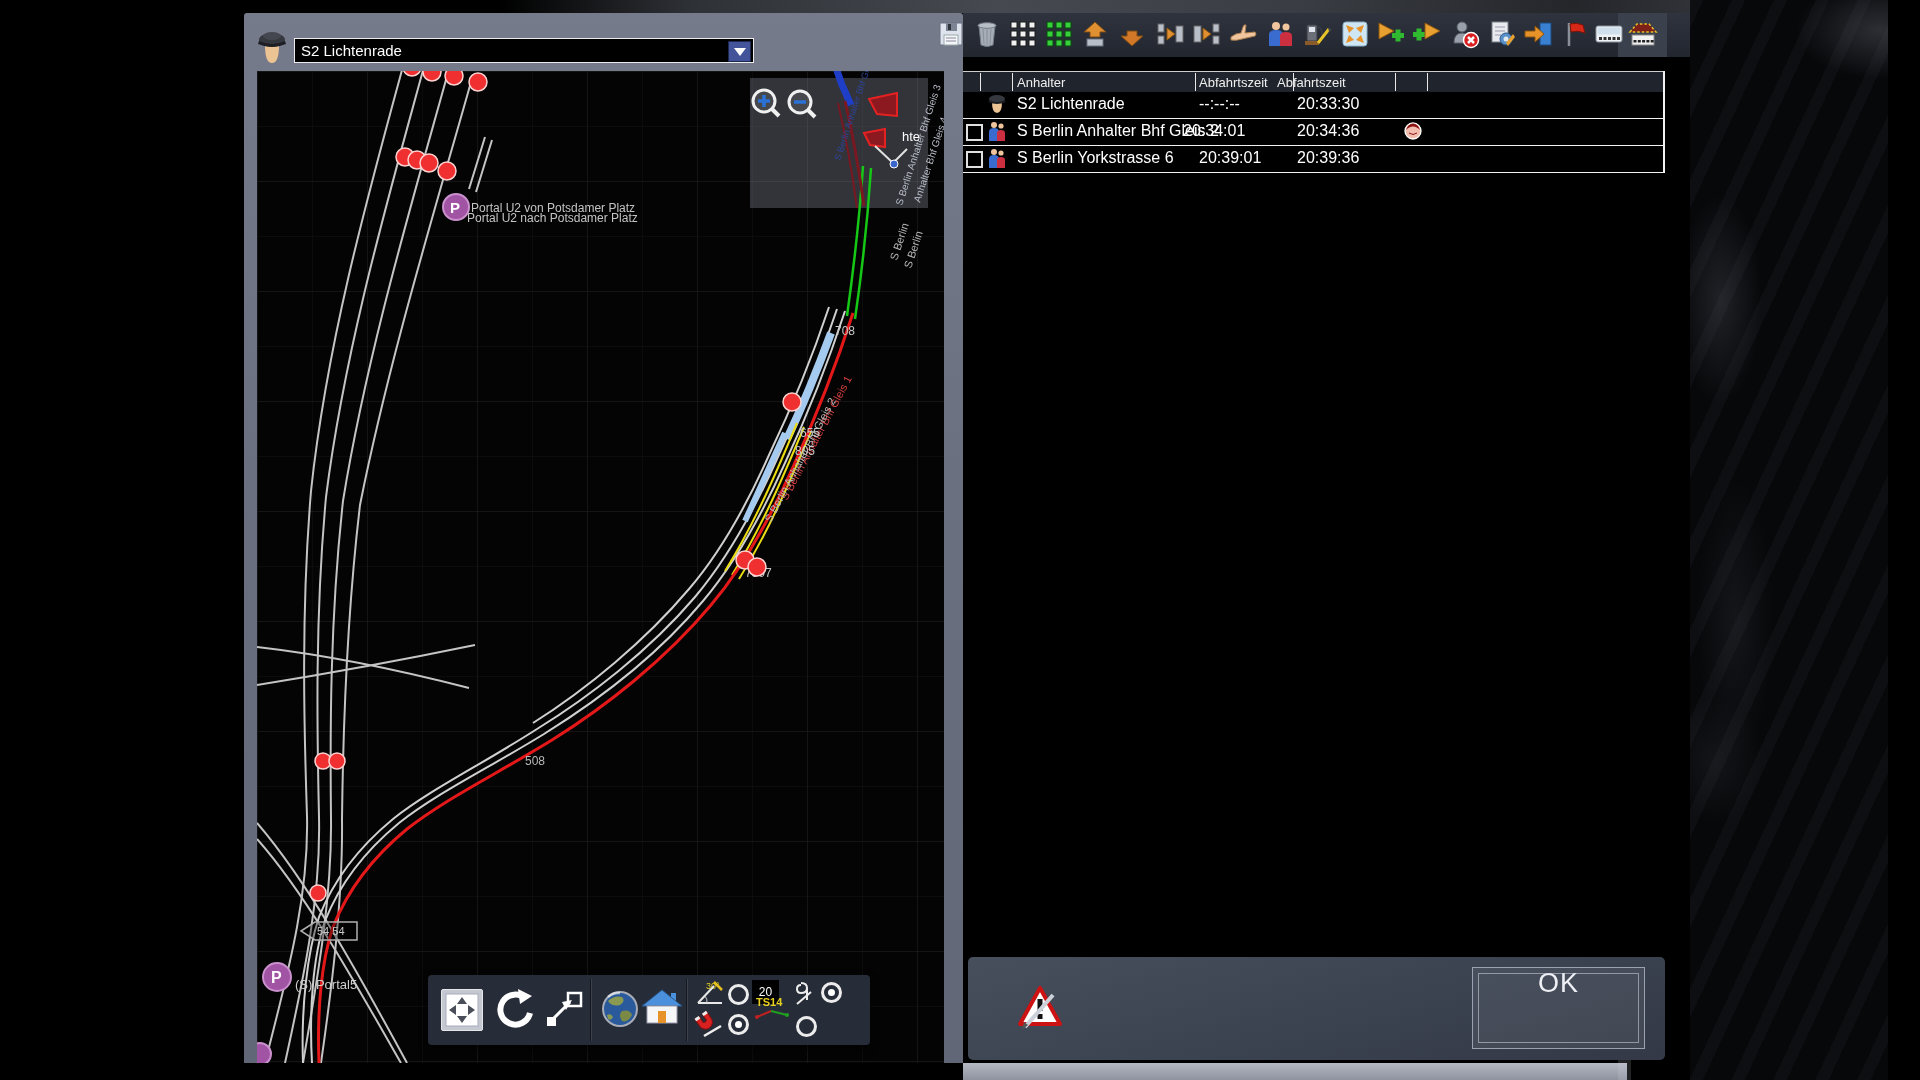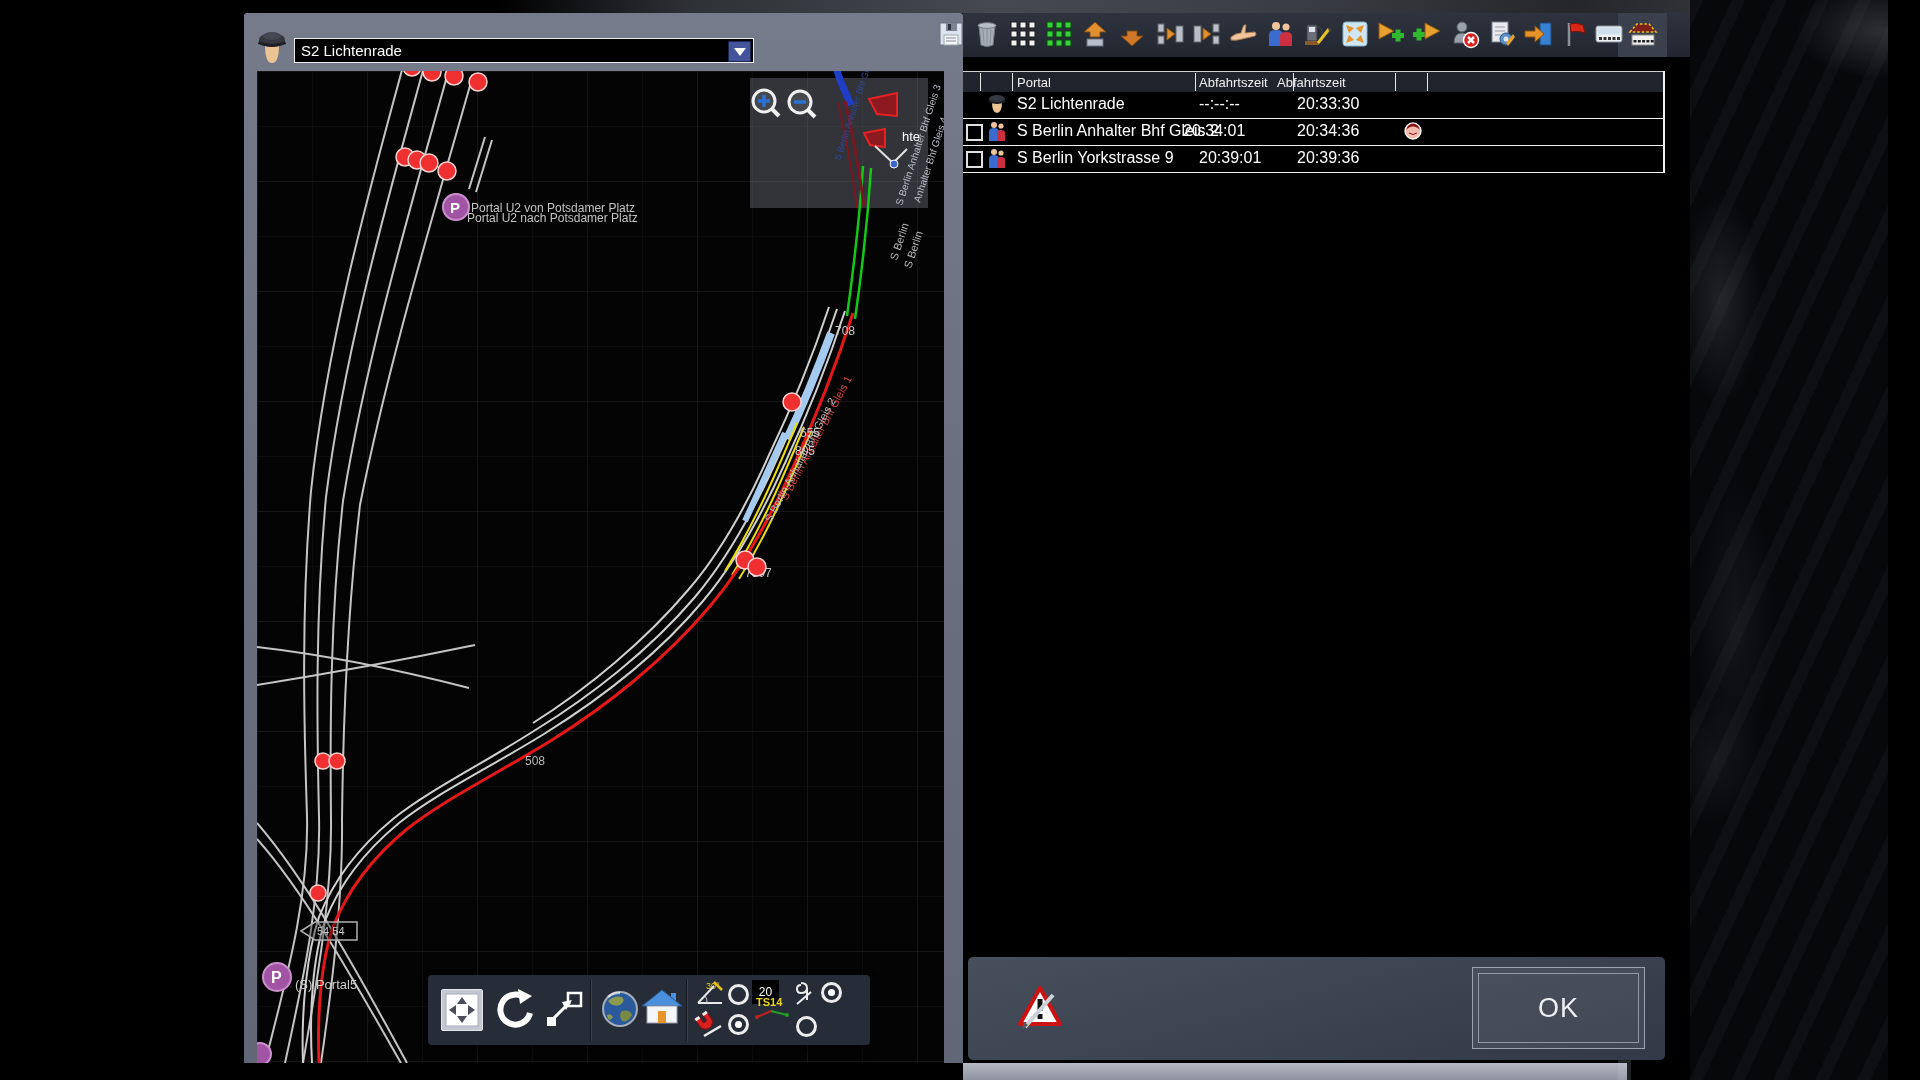--- a/index.html
+++ b/index.html
@@ -64,21 +64,21 @@
   .srow span{position:absolute;top:4px;white-space:nowrap;}
   .cbx{position:absolute;left:3px;top:6px;width:13px;height:13px;border:2px solid #e0e0e0;background:#000;}
   .rowicon{position:absolute;left:24px;top:2px;width:20px;height:23px;}
 
   
   .footer{position:absolute;left:5px;top:944px;width:697px;height:103px;border-radius:5px;
     background:linear-gradient(165deg,#474e5c 0%,#3b4250 55%,#333946 100%);}
   .edge-glow{position:absolute;left:655px;top:944px;width:13px;height:136px;background:rgba(210,215,225,.16);}
   .warn{position:absolute;left:49px;top:26px;width:46px;height:46px;}
   .ok-btn{position:absolute;left:504px;top:10px;width:171px;height:80px;background:rgba(255,255,255,.07);
-    border:1px solid #9aa2b2;display:flex;align-items:center;justify-content:center;cursor:pointer;}
+    border:1px solid #9aa2b2;display:flex;justify-content:center;cursor:pointer;}
   .ok-inner{position:absolute;inset:5px;border:1px solid rgba(210,216,228,.55);}
   .ok-label{color:#eef0f5;font-size:27px;letter-spacing:1px;}
 </style>
 </head>
 <body>
 
 <div class="screen">
 
   <div class="abs top-strip"></div>
   <div class="abs bg-right"></div>
@@ -502,21 +502,21 @@
     </div>
 
     <div class="sched">
       <div class="sched-head">
         <div class="colsep" style="left:17px"></div>
         <div class="colsep" style="left:49px"></div>
         <div class="colsep" style="left:232px"></div>
         <div class="colsep" style="left:330px"></div>
         <div class="colsep" style="left:432px"></div>
         <div class="colsep" style="left:464px"></div>
-        <span style="left:54px">Portal</span>
+        <span style="left:54px">Anhalter</span>
         <span style="left:236px">Abfahrtszeit</span>
         <span style="left:314px">Abfahrtszeit</span>
       </div>
       <div class="righted"></div>
 
       <div class="srow" style="top:20px">
         <div class="rowicon">
           <svg width="20" height="23" viewBox="0 0 20 23">
             <path d="M5,9 Q5,20 10,20 Q15,20 15,9 Z" fill="#ecc494"></path>
             <ellipse cx="10" cy="6" rx="8" ry="4" fill="#35383f"></ellipse>
@@ -553,21 +553,21 @@
       <div class="srow" style="top:74px">
         <div class="cbx"></div>
         <div class="rowicon">
           <svg width="20" height="23" viewBox="0 0 20 23">
             <circle cx="7" cy="5" r="3" fill="#f0c49c"></circle>
               <path d="M2,21 V12 Q2,8 7,8 Q12,8 12,12 V21 Z" fill="#3a6cd0"></path>
             <circle cx="14" cy="6" r="2.6" fill="#f0c49c"></circle>
               <path d="M10,21 V13 Q10,10 14,10 Q18,10 18,13 V21 Z" fill="#cc3040"></path>
           </svg>
         </div>
-        <span style="left:54px">S Berlin Yorkstrasse 9</span>
+        <span style="left:54px">S Berlin Yorkstrasse 6</span>
         <span style="left:236px">20:39:01</span>
         <span style="left:334px">20:39:36</span>
       </div>
     </div>
 
     <div class="edge-glow"></div>
     <div class="footer">
       <div class="warn">
         <svg width="46" height="46" viewBox="0 0 46 46">
           <polygon points="23,5 43,41 3,41" fill="#fff" stroke="#cc1212" stroke-width="4" stroke-linejoin="round"></polygon>

